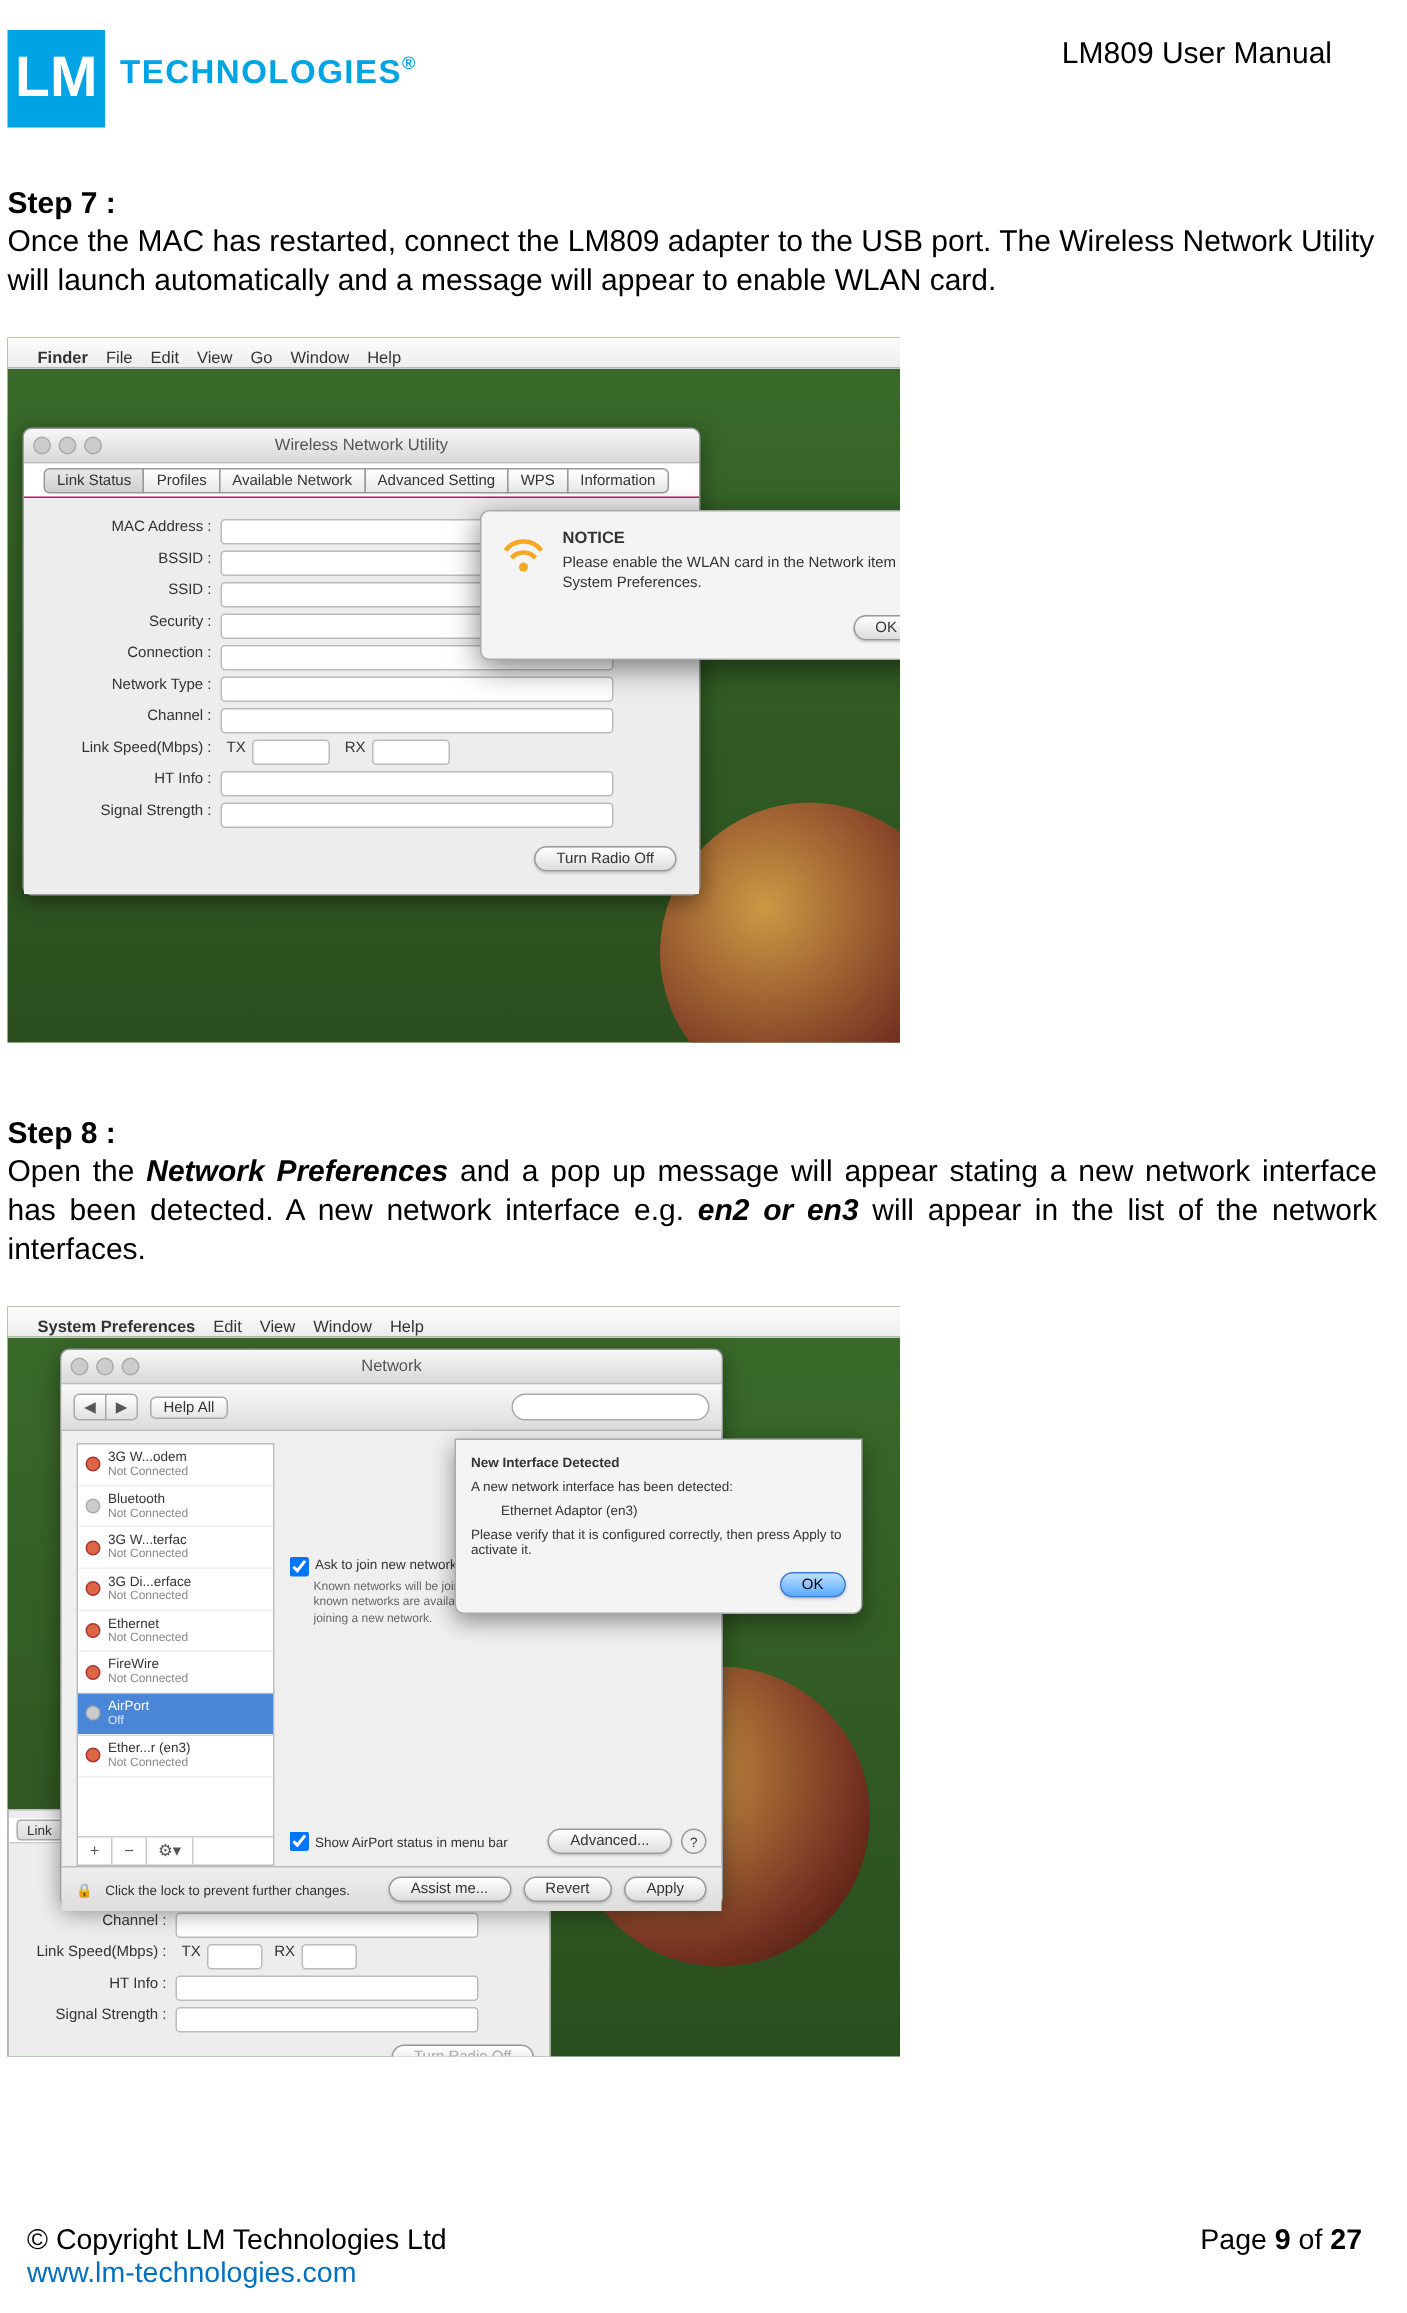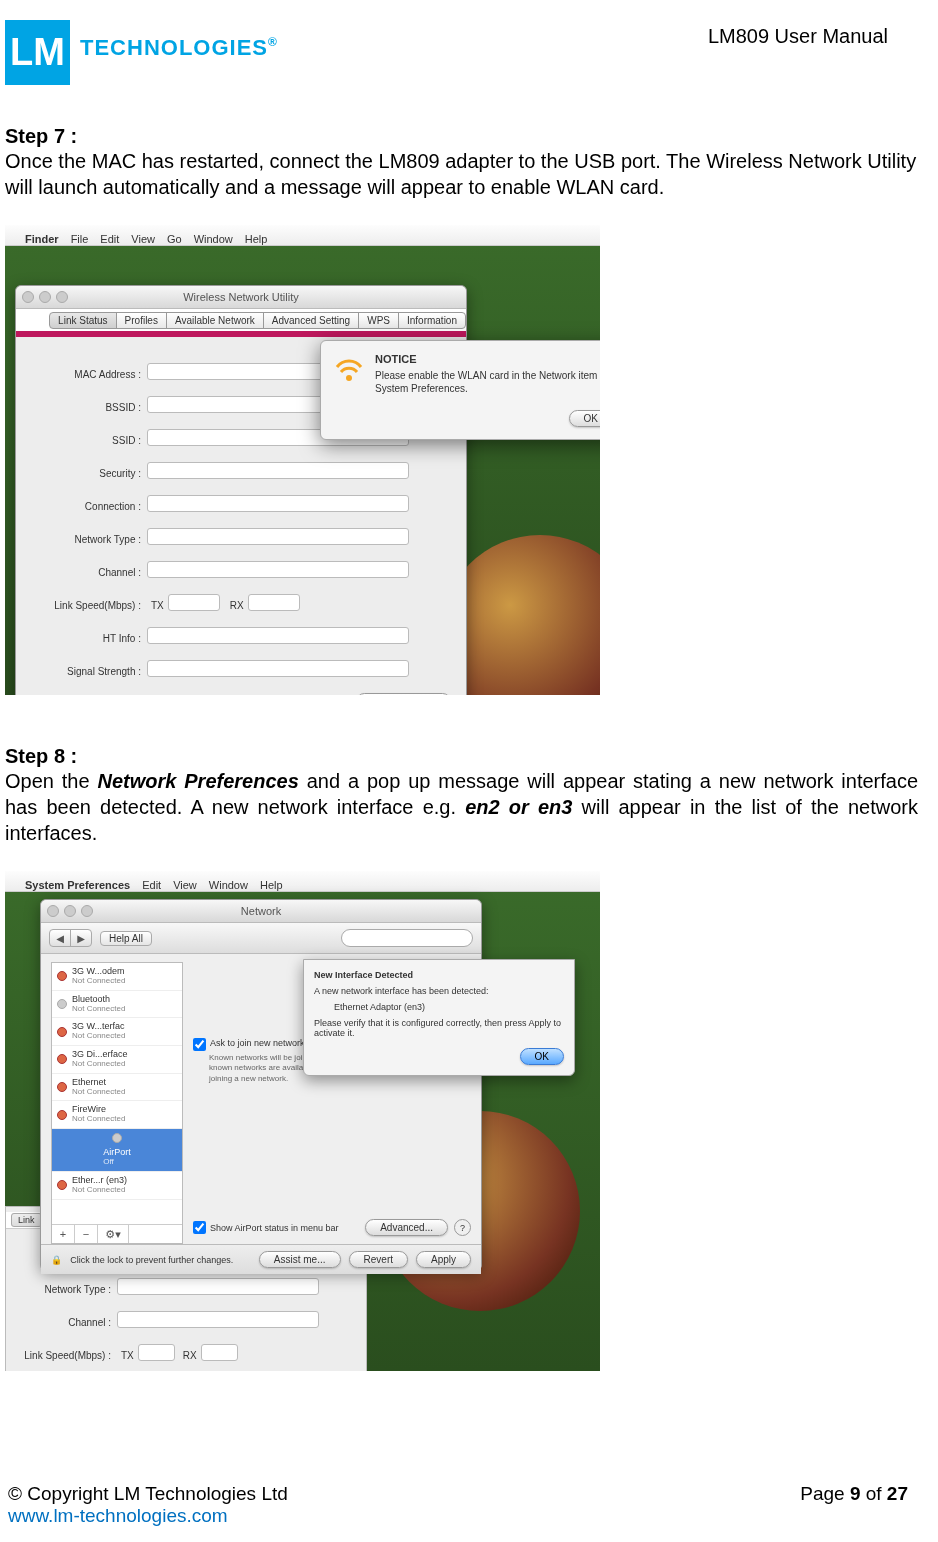--- a/index.html
+++ b/index.html
@@ -118,44 +118,45 @@
     position:absolute;
     left:6px; top:5px;
     display:flex; gap:5px;
   }
   .traffic span {
     width:10px; height:10px; border-radius:50%;
     background:#ccc; border:1px solid #aaa;
   }
   .tabs {
     display:flex;
-    justify-content:flex-end;
+    justify-content:flex-start;
     background:#fff;
-    border-bottom:6px solid #be185d;
+    border-bottom:1px solid #be185d;
     height:22px;
     align-items:center;
+    padding-left:14px;
   }
   .tab {
     padding:2px 8px;
     font-size:10px;
     border:1px solid #999;
     margin-left:-1px;
     background:linear-gradient(#fff,#e8e8e8);
   }
   .tab:first-child { border-top-left-radius:4px; border-bottom-left-radius:4px;}
   .tab:last-child { border-top-right-radius:4px; border-bottom-right-radius:4px;}
   .tab.active { background:linear-gradient(#e8e8e8,#cfcfcf);}
   .form-area {
     padding:10px 15px 15px 15px;
     background:#ededed;
   }
   .form-row {
     display:flex;
-    align-items:flex-end;
-    margin:16px 0;
+    align-items:flex-start;
+    margin:4px 0;
     font-size:10px;
   }
   .form-row .lbl {
     width:110px;
     text-align:right;
     padding-right:6px;
     color:#333;
   }
   .form-row .inp {
     height:15px;
@@ -262,21 +263,20 @@
   .sb-item {
     display:flex;
     align-items:center;
     padding:4px 5px;
     border-bottom:1px solid #eee;
     gap:5px;
   }
   .sb-item.sel {
     background:#4a86d8;
     color:#fff;
-    flex-direction:column;
   }
   .dot { width:8px; height:8px; border-radius:50%; flex:none;}
   .dot.red { background:#d64; border:1px solid #a33;}
   .dot.gray { background:#ccc; border:1px solid #aaa;}
   .sb-text { display:flex; flex-direction:column; line-height:1.1;}
   .sb-text .sub { color:#888; font-size:8px;}
   .sb-item.sel .sub { color:#dfe9f7;}
   .sb-footer {
     position:absolute;
     bottom:0; left:0; right:0;
@@ -342,21 +342,21 @@
     background:#ededed;
     border:1px solid #bbb;
     font-size:9px;
     padding:5px 10px 10px 0;
   }
   .under-win .form-row .lbl { width:105px;}
   .under-win .form-row .inp { flex:0 0 200px;}
   .footer {
     position:absolute;
     bottom:15px;
-    left:8px;
+    left:18px;
     right:30px;
     display:flex;
     justify-content:space-between;
     font-size:19px;
   }
   .footer .link {
     color:#0070c0;
   }
   .ladybug {
     position:absolute;

